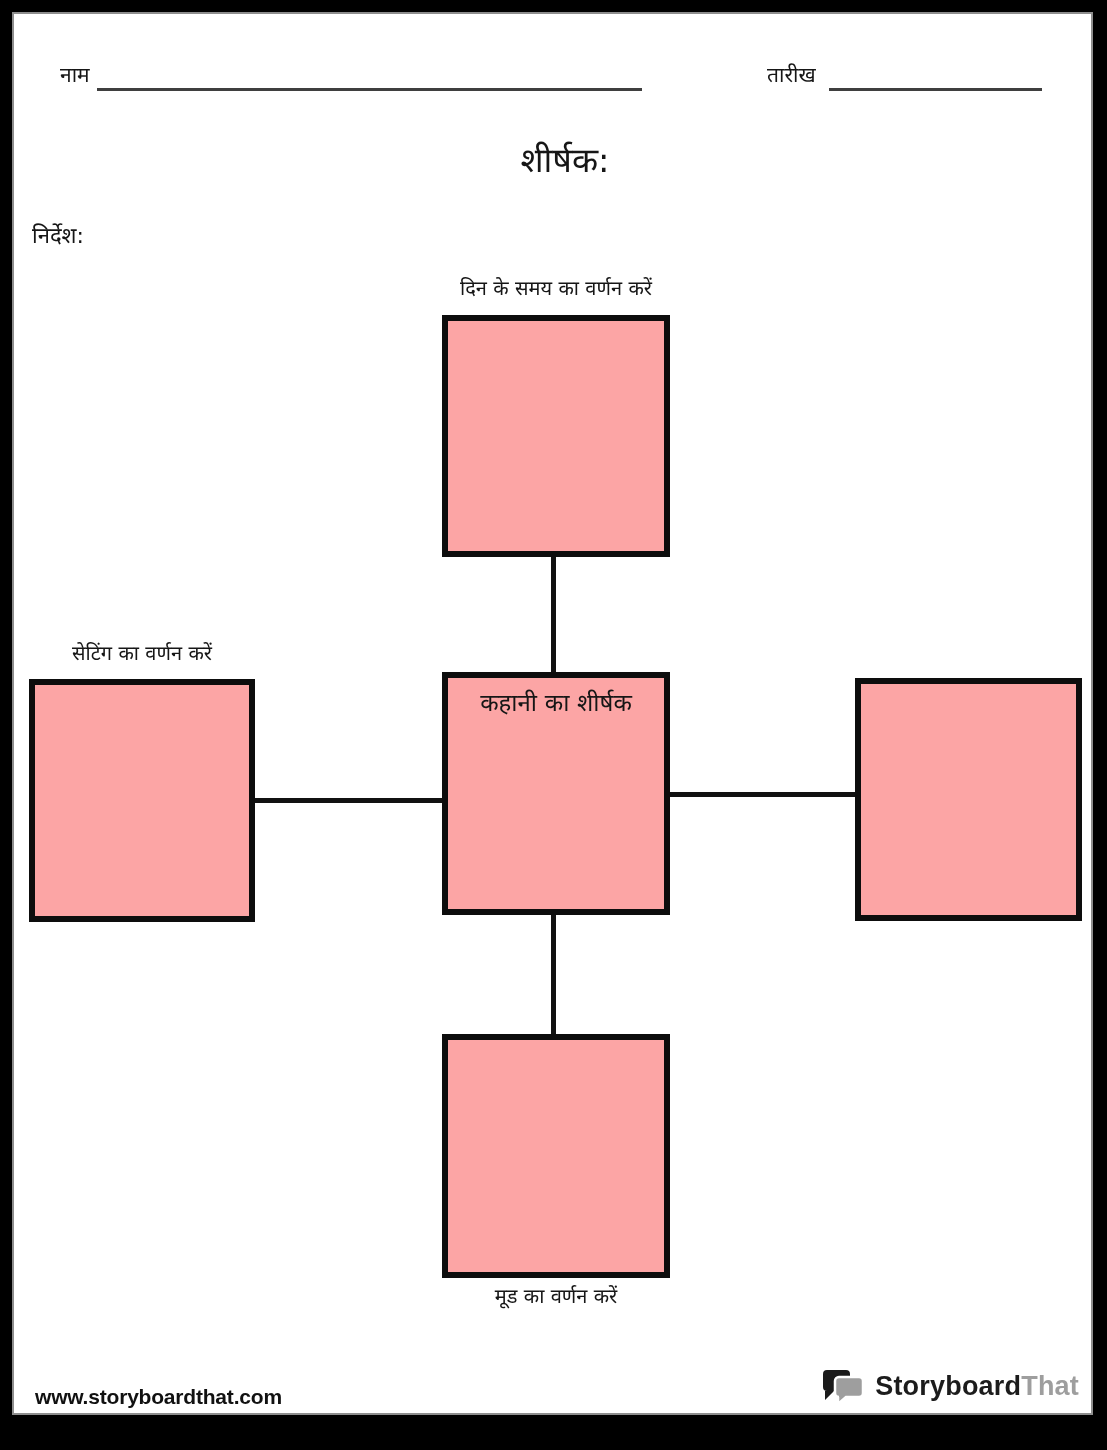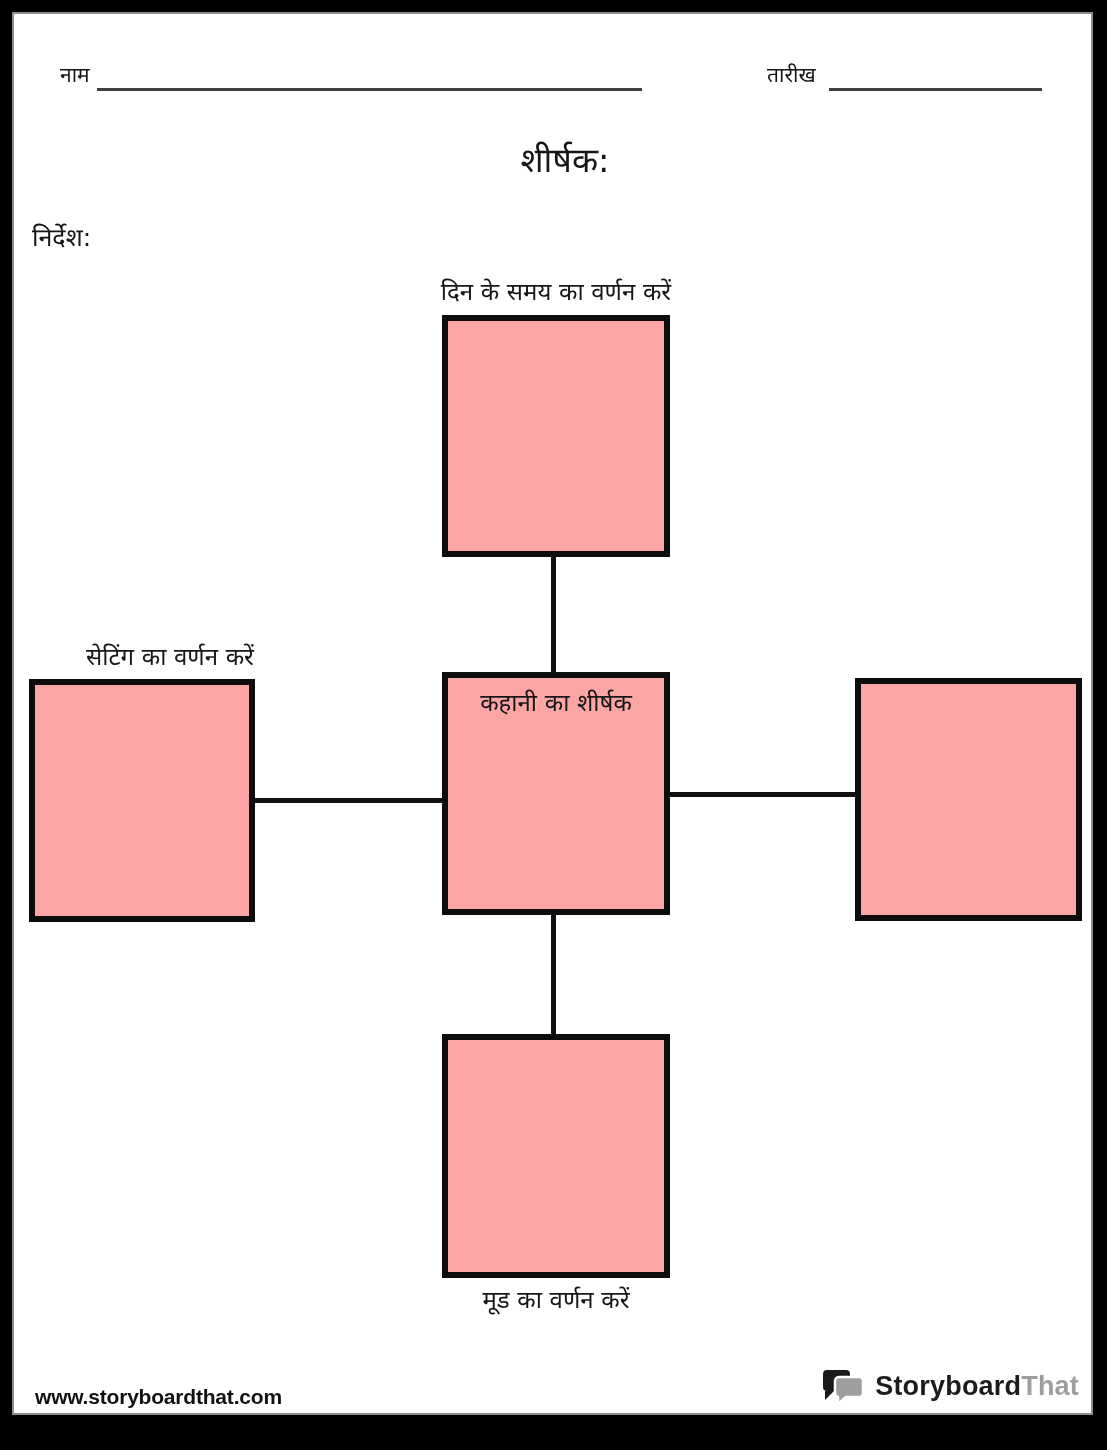--- a/index.html
+++ b/index.html
@@ -33,28 +33,28 @@
   }
   .header-label { font-size: 21px; }
   .fill-line {
     border-bottom: 3px solid #3f3f3f;
     height: 0;
   }
   .page-title {
     font-size: 34px;
     transform: translateX(-50%);
   }
-  .instructions { font-size: 25px; }
+  .instructions { font-size: 22px; }
   .diagram-box {
     border: 6px solid #0d0d0d;
     background: #fca5a5;
     box-sizing: border-box;
   }
   .box-label {
-    font-size: 24px;
+    font-size: 20px;
     transform: translateX(-50%);
   }
   .center-box-label {
     display: block;
     text-align: center;
     padding-top: 7px;
     font-size: 24px;
     color: #161616;
   }
   .connector { background: #111111; }
@@ -97,21 +97,21 @@
     <span class="abs label-text instructions" style="left:18px; top:205px;">निर्देश:</span>
 
     <div class="abs connector" style="left:537px; top:541px; width:5px; height:117px;"></div>
     <div class="abs connector" style="left:537px; top:899px; width:5px; height:121px;"></div>
     <div class="abs connector" style="left:241px; top:784px; width:187px; height:5px;"></div>
     <div class="abs connector" style="left:656px; top:778px; width:185px; height:5px;"></div>
 
     <span class="abs label-text box-label" style="left:542px; top:260px;">दिन के समय का वर्णन करें</span>
     <div class="abs diagram-box" style="left:428px; top:301px; width:228px; height:242px;"></div>
 
-    <span class="abs label-text box-label" style="left:128px; top:625px;margin-left:28px;">सेटिंग का वर्णन करें</span>
+    <span class="abs label-text box-label" style="left:128px; top:625px;">सेटिंग का वर्णन करें</span>
     <div class="abs diagram-box" style="left:15px; top:665px; width:226px; height:243px;"></div>
 
     <div class="abs diagram-box" style="left:841px; top:664px; width:227px; height:243px;"></div>
 
     <div class="abs diagram-box" style="left:428px; top:658px; width:228px; height:243px;">
       <span class="center-box-label">कहानी का शीर्षक</span>
     </div>
 
     <div class="abs diagram-box" style="left:428px; top:1020px; width:228px; height:244px;"></div>
     <span class="abs label-text box-label" style="left:542px; top:1268px;">मूड का वर्णन करें</span>

